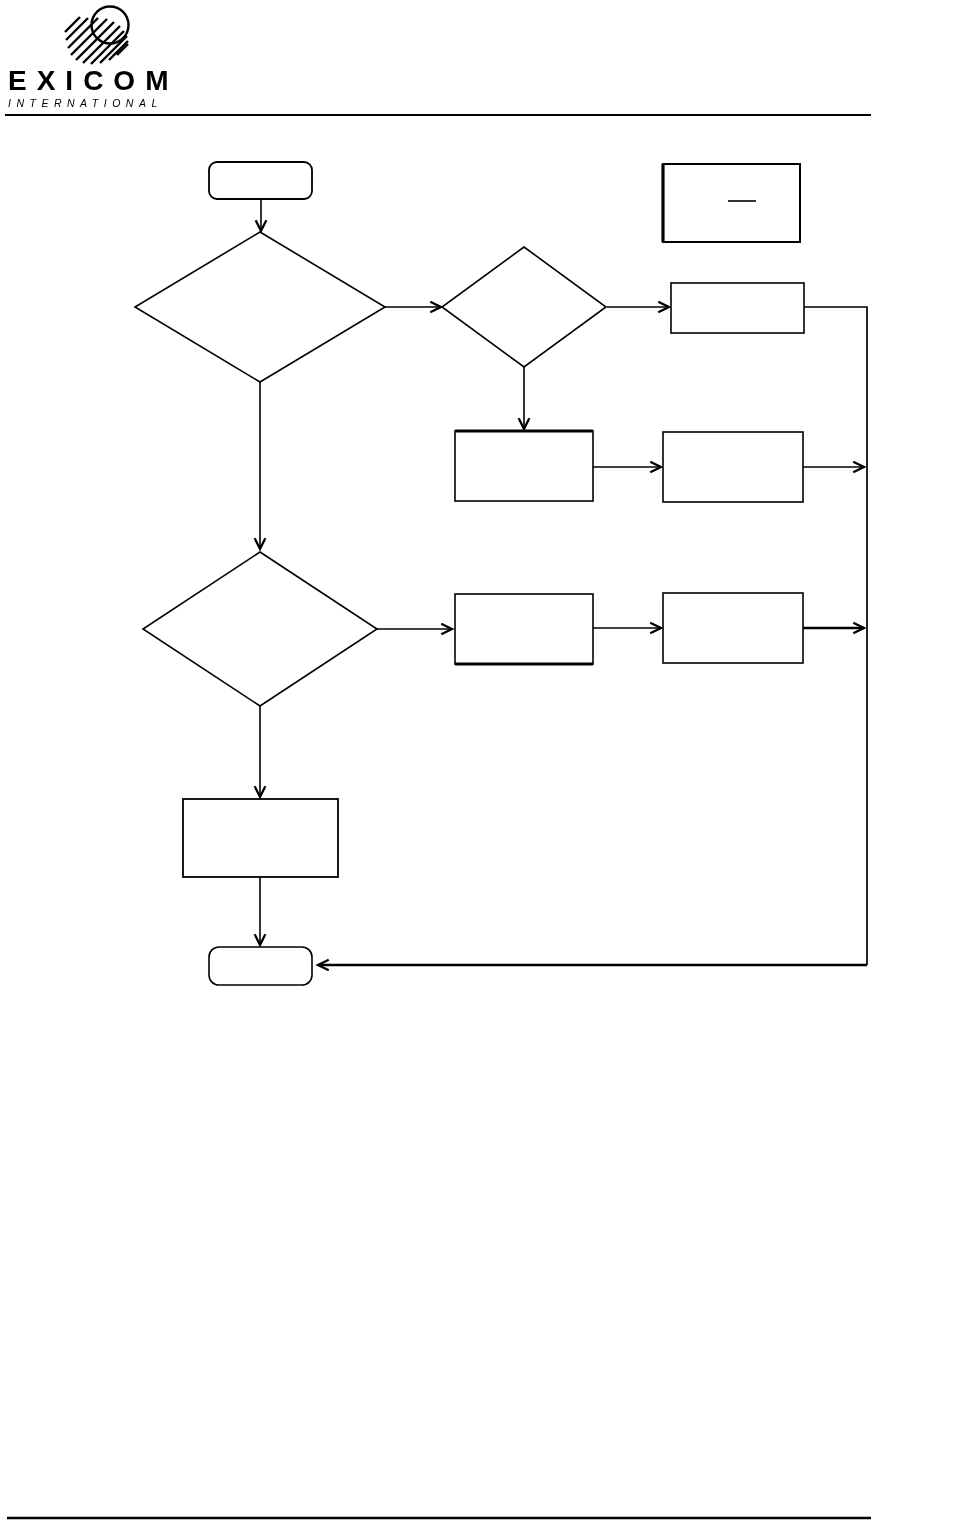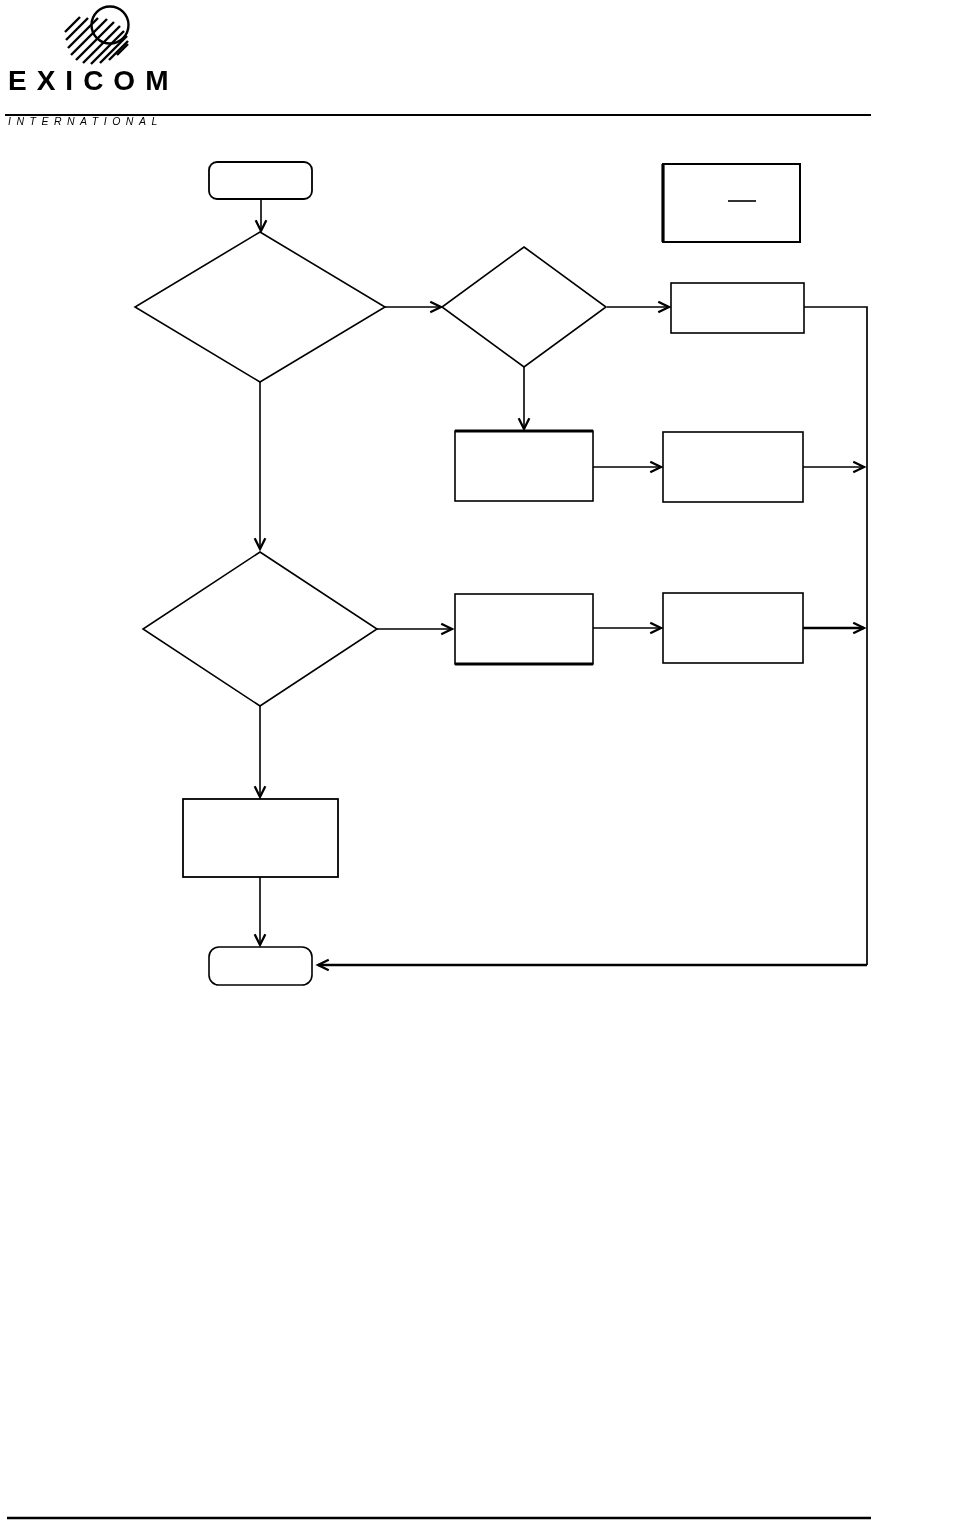--- a/index.html
+++ b/index.html
@@ -28,21 +28,21 @@
   .logo-brand {
     margin-top: 1px;
     font-size: 28px;
     font-weight: bold;
     letter-spacing: 10px;
     color: #000;
     white-space: nowrap;
     line-height: 1;
   }
   .logo-subtitle {
-    margin-top: 21px;
+    margin-top: 3px;
     font-size: 10.5px;
     font-style: italic;
     letter-spacing: 5.5px;
     color: #000;
     white-space: nowrap;
     line-height: 1;
   }
   .flow-canvas {
     position: absolute;
     left: 0;

